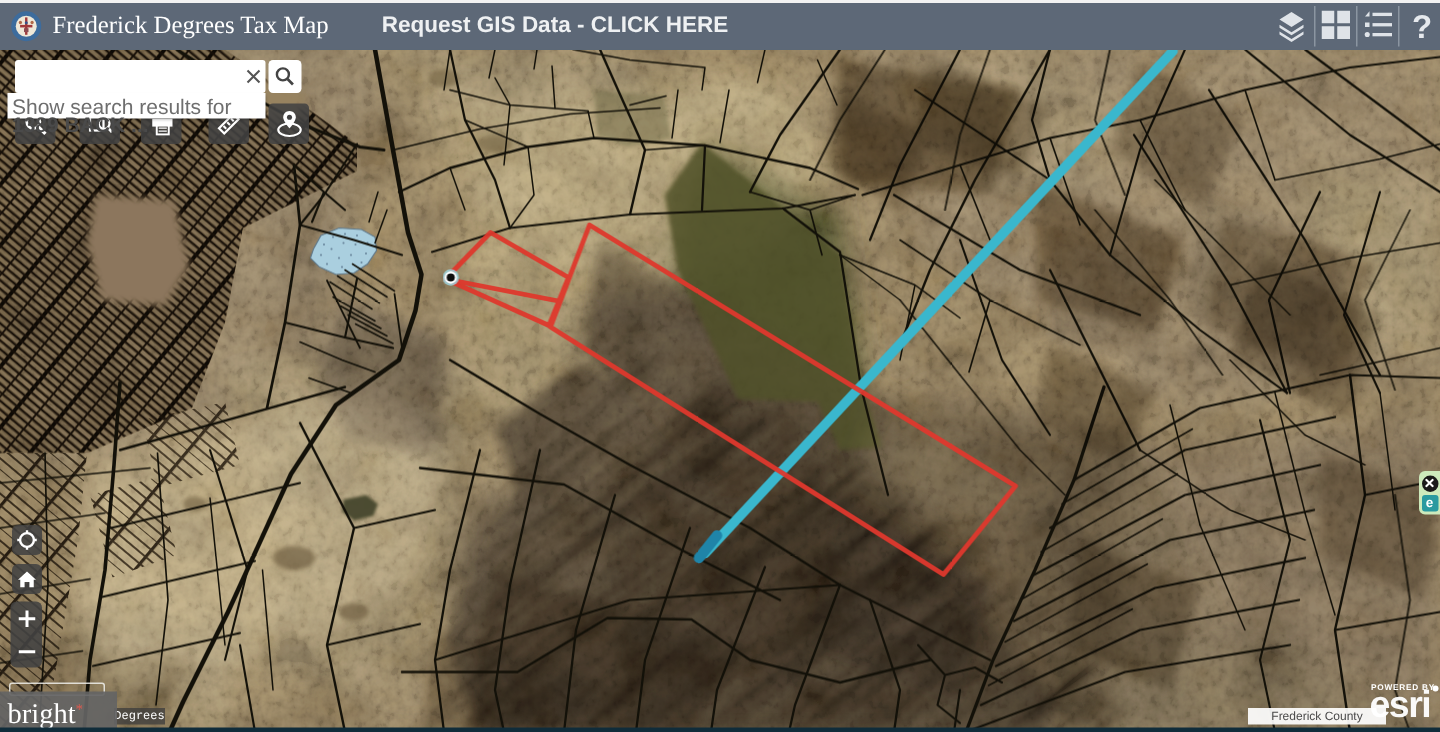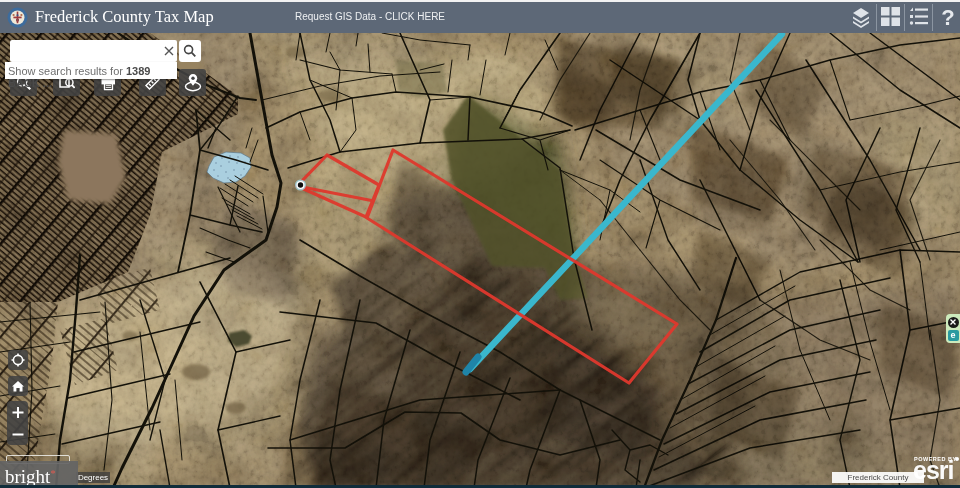--- a/index.html
+++ b/index.html
@@ -398,23 +398,23 @@
   <circle cx="10.5" cy="10.5" r="10" fill="#3d6c9d"></circle>
   <circle cx="10.5" cy="10.5" r="7" fill="#eee8d8"></circle>
   <rect x="9.7" y="4.6" width="1.6" height="11.6" fill="#a03a3c"></rect>
   <rect x="6.4" y="9.6" width="8.2" height="1.7" fill="#a03a3c"></rect>
   <circle cx="6.6" cy="8" r="1.1" fill="#b06a4a"></circle>
   <circle cx="14.4" cy="8" r="1.1" fill="#b06a4a"></circle>
   <rect x="9" y="11.8" width="3" height="2.6" fill="#8c4a50"></rect>
   <circle cx="10.5" cy="8.2" r="1" fill="#33548c"></circle>
 </svg>
 
-<div class="abs" style="left:35px;top:4px;width:400px;height:26px;color:#ffffff;font-family:'Liberation Serif',serif;font-size:16.5px;line-height:26px;">Frederick County Tax Map</div>
-
-<div class="abs" style="left:250px;top:9px;width:240px;height:16px;color:#eef0f2;font-size:10px;font-weight:normal;text-align:center;line-height:16px;">Request GIS Data - CLICK HERE</div>
+<div class="abs" style="left:35px;top:4px;width:400px;height:26px;color:#ffffff;font-family:'Liberation Serif',serif;font-size:16.5px;line-height:26px;">Frederick Degrees Tax Map</div>
+
+<div class="abs" style="left:250px;top:9px;width:240px;height:16px;color:#eef0f2;font-size:15px;font-weight:bold;text-align:center;line-height:16px;">Request GIS Data - CLICK HERE</div>
 
 <div class="abs" style="left:876px;top:4px;width:1px;height:27px;background:#8b95a1;"></div>
 <div class="abs" style="left:904px;top:4px;width:1px;height:27px;background:#8b95a1;"></div>
 <div class="abs" style="left:932px;top:4px;width:1px;height:27px;background:#8b95a1;"></div>
 
 <svg class="abs" style="left:850px;top:6px" width="22" height="22" viewBox="0 0 22 22">
   <path d="M11 2 L19 7 L11 12 L3 7 Z" fill="#dfe3e8"></path>
   <path d="M3 10.5 L11 15.5 L19 10.5 L19 12.5 L11 17.5 L3 12.5 Z" fill="#dfe3e8"></path>
   <path d="M3 15 L11 20 L19 15 L19 17 L11 22 L3 17 Z" fill="#dfe3e8"></path>
 </svg>
@@ -483,21 +483,21 @@
 
 <div class="abs" style="left:179px;top:69px;width:27px;height:27px;background:rgba(66,66,66,0.88);border-radius:3px;"></div>
 <svg class="abs" style="left:184px;top:73px" width="18" height="19" viewBox="0 0 18 19">
       <ellipse cx="9" cy="13.5" rx="7.5" ry="4.2" fill="none" stroke="#fff" stroke-width="1.4"></ellipse>
       <path d="M9 1 C6.6 1 4.8 2.9 4.8 5.2 C4.8 8 9 12.6 9 12.6 C9 12.6 13.2 8 13.2 5.2 C13.2 2.9 11.4 1 9 1 Z" fill="#fff"></path>
       <circle cx="9" cy="5.2" r="1.7" fill="#424242"></circle>
     </svg>
 
 <div class="abs" style="left:5px;top:62px;width:172px;height:17px;background:#ffffff;box-shadow:0 1px 2px rgba(0,0,0,0.3);"></div>
 
-<div class="abs" style="left:8px;top:65px;width:168px;height:12px;color:#6e6e6e;font-size:11px;line-height:12px;">Show search results for <b style="color:#4a4a4a">1389 BACK ...</b></div>
+<div class="abs" style="left:8px;top:65px;width:168px;height:12px;color:#6e6e6e;font-size:14px;line-height:12px;">Show search results for <b style="color:#4a4a4a">1389 BACK ...</b></div>
 
 <div class="abs" style="left:8px;top:350px;width:20px;height:20px;background:rgba(66,66,66,0.88);border-radius:4px;"></div>
 <svg class="abs" style="left:11px;top:353px" width="14" height="14" viewBox="0 0 14 14">
       <circle cx="7" cy="7" r="4.6" fill="none" stroke="#fff" stroke-width="1.6"></circle>
       <path d="M7 0.5 L7 3 M7 11 L7 13.5 M0.5 7 L3 7 M11 7 L13.5 7" stroke="#fff" stroke-width="1.6"></path>
     </svg>
 
 <div class="abs" style="left:8px;top:376px;width:20px;height:20px;background:rgba(66,66,66,0.88);border-radius:4px;"></div>
 <svg class="abs" style="left:11px;top:379px" width="14" height="14" viewBox="0 0 14 14">
       <path d="M1 7.5 L7 2 L13 7.5 L11.5 7.5 L11.5 12.5 L8.6 12.5 L8.6 9 L5.4 9 L5.4 12.5 L2.5 12.5 L2.5 7.5 Z" fill="#fff"></path>
@@ -506,21 +506,21 @@
 <div class="abs" style="left:7px;top:401px;width:21px;height:44px;background:rgba(66,66,66,0.88);border-radius:4px;"></div>
 <svg class="abs" style="left:11px;top:406px" width="14" height="13" viewBox="0 0 14 13">
       <path d="M7 1 L7 12 M1.5 6.5 L12.5 6.5" stroke="#fff" stroke-width="2"></path>
     </svg>
 <svg class="abs" style="left:11px;top:430px" width="14" height="9" viewBox="0 0 14 9">
       <path d="M1.5 4.5 L12.5 4.5" stroke="#fff" stroke-width="2"></path>
     </svg>
 
 <div class="abs" style="left:6px;top:455px;width:62px;height:7px;border:1px solid rgba(240,240,236,0.85);border-radius:2px;"></div>
 
-<div class="abs" style="left:76px;top:472px;width:34px;height:11px;background:rgba(60,60,60,0.75);color:#fff;font-size:8px;line-height:11px;text-align:center;">Degrees</div>
+<div class="abs" style="left:76px;top:472px;width:34px;height:11px;background:rgba(60,60,60,0.75);color:#fff;font-size:8px;line-height:11px;text-align:center;font-family:Liberation Mono, monospace;">Degrees</div>
 
 <div class="abs" style="left:0px;top:461px;width:78px;height:27px;background:rgba(100,100,100,0.92);"></div>
 
 <div class="abs" style="left:5px;top:463px;width:60px;height:24px;color:#ffffff;font-family:'Liberation Serif',serif;font-size:19px;line-height:22px;letter-spacing:0px;">bright<span style="color:#e05a50;font-size:10px;vertical-align:6px;">*</span></div>
 
 <div class="abs" style="left:55px;top:470px;width:22px;height:14px;color:#d9d9d9;font-size:10px;line-height:14px;margin-top:23px;">MLS</div>
 
 <div class="abs" style="left:0;top:485px;width:960px;height:3px;background:#102c3a;"></div>
 
 <div class="abs" style="left:832px;top:472px;width:92px;height:11px;background:rgba(255,255,255,0.92);color:#4a4a4a;font-size:8px;line-height:11px;text-align:center;">Frederick County</div>

